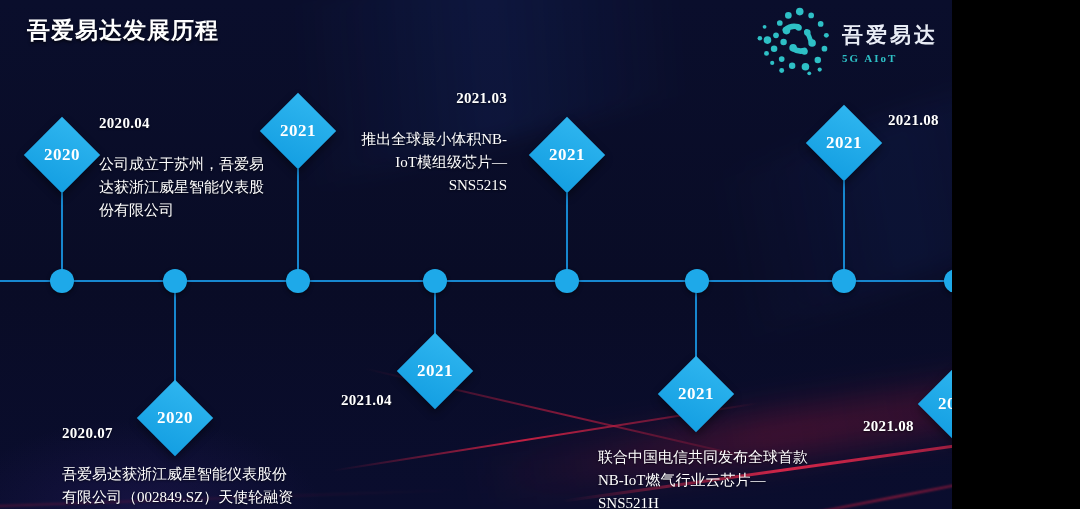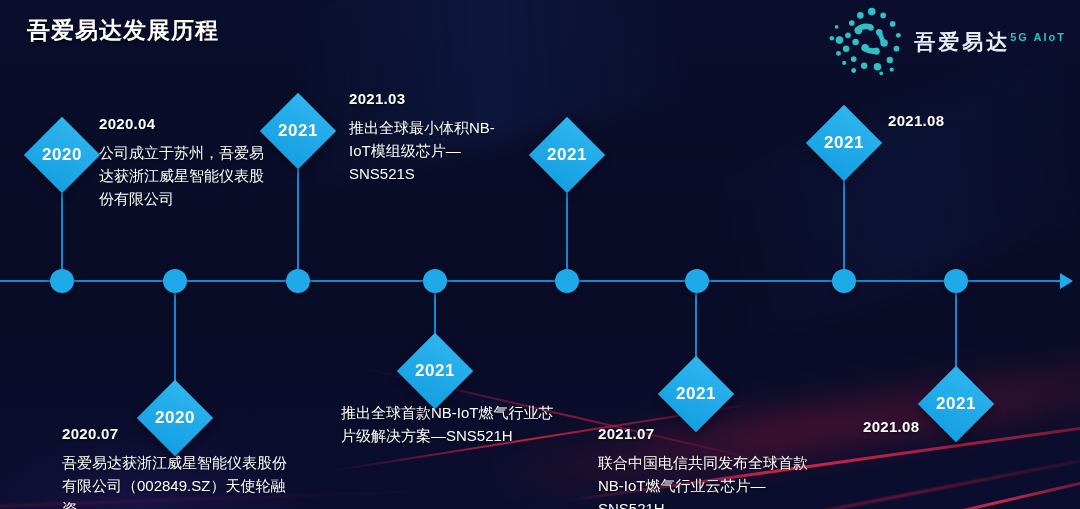--- a/index.html
+++ b/index.html
@@ -1,19 +1,19 @@
 <!DOCTYPE html>
 <html><head>
 <meta charset="utf-8">
 <style>
   html,body{margin:0;padding:0;background:#000;}
   .slide{
-    position:relative; width:1080px; height:509px; overflow:hidden;
+    position:relative; width:952px; height:509px; overflow:hidden;
     background:linear-gradient(180deg,#0a0e2c 0%,#090c26 55%,#0a0d2e 100%);
-    font-family:Liberation Sans, sans-serif;
+    font-family:Liberation Serif, serif;
     color:#fff;
   }
   
   .bg-glow{position:absolute;pointer-events:none;}
   .glow-topblue{left:180px;top:-40px;width:620px;height:180px;
     background:linear-gradient(100deg,transparent 20%,rgba(35,75,170,.14) 50%,transparent 80%);
     transform:rotate(-14deg);filter:blur(10px);}
   .glow-midblue{left:650px;top:120px;width:500px;height:160px;
     background:linear-gradient(100deg,transparent 15%,rgba(30,60,150,.12) 50%,transparent 85%);
     transform:rotate(-20deg);filter:blur(12px);}
@@ -39,42 +39,42 @@
     background:linear-gradient(90deg,transparent,rgba(235,45,80,.85) 55%,transparent);
     transform:rotate(-13deg);filter:blur(.6px);}
   .streak-r4{left:-60px;top:498px;width:520px;height:2px;
     background:linear-gradient(90deg,rgba(200,30,65,.35),rgba(200,30,65,.15),transparent);
     transform:rotate(-2deg);filter:blur(1px);}
   
   .title{position:absolute;left:27px;top:15px;font-size:23px;font-weight:700;letter-spacing:1px;
     text-shadow:0 2px 3px rgba(0,0,0,.6);}
   .logo{position:absolute;right:14px;top:4px;display:flex;align-items:center;}
   .logo-mark{width:76px;height:76px;}
-  .logo-text{margin-left:9px;display:flex;flex-direction:row;}
+  .logo-text{margin-left:9px;display:flex;flex-direction:column;}
   .logo-name{font-size:21px;font-weight:700;letter-spacing:3px;color:#e8ecf5;}
   .logo-sub{font-size:11px;font-weight:700;letter-spacing:2px;color:#2ec0c6;margin-top:3px;}
   
   .tl-line{position:absolute;left:0;top:280px;width:1062px;height:2px;background:#1787cf;}
   .tl-arrow{position:absolute;left:1060px;top:273px;width:0;height:0;
     border-left:13px solid #1ea9e9;border-top:8px solid transparent;border-bottom:8px solid transparent;}
   .tl-dot{position:absolute;width:24px;height:24px;border-radius:50%;background:#1ea9e9;
     top:269px;box-shadow:0 2px 4px rgba(0,0,0,.45);}
   .tl-conn{position:absolute;width:2px;background:#1787cf;}
   .diamond{position:absolute;width:54px;height:54px;transform:rotate(45deg);
     background:linear-gradient(160deg,#2eb5ef 0%,#149fe2 100%);
     box-shadow:3px 3px 8px rgba(0,0,0,.4);
     display:flex;align-items:center;justify-content:center;}
   .diamond span{transform:rotate(-45deg);font-size:17px;font-weight:700;color:#fff;letter-spacing:.5px;}
   
   .ms-text{position:absolute;}
   .ms-date{font-size:15px;font-weight:700;letter-spacing:.3px;text-shadow:0 1px 2px rgba(0,0,0,.6);}
-  .ms-desc{margin-top:9px;font-size:15px;line-height:23px;text-shadow:0 1px 2px rgba(0,0,0,.6);}
+  .ms-desc{margin-top:21px;font-size:15px;line-height:23px;text-shadow:0 1px 2px rgba(0,0,0,.6);}
   
   .t0{left:99px;top:115px;width:172px;}
-  .t1{left:349px;top:90px;width:158px;}
+  .t1{left:349px;top:90px;width:158px;text-align:right;}
   .t2{left:620px;top:121px;width:178px;}
   .t3{left:888px;top:112px;width:152px;}
   .t4{left:62px;top:425px;width:238px;}
   .t5{left:341px;top:392px;width:214px;}
   .t6{left:598px;top:425px;width:216px;}
   .t7{left:863px;top:418px;width:182px;}
   .d0{left:35px;top:128px;}  .d1{left:271px;top:104px;} .d2{left:540px;top:128px;} .d3{left:817px;top:116px;}
   .d4{left:148px;top:391px;} .d5{left:408px;top:344px;} .d6{left:669px;top:367px;} .d7{left:929px;top:377px;}
   .p0{left:50px;}  .p1{left:163px;} .p2{left:286px;} .p3{left:423px;}
   .p4{left:555px;} .p5{left:685px;} .p6{left:832px;} .p7{left:944px;}
@@ -200,23 +200,22 @@
   <div class="ms-text t2">
   </div>
   <div class="ms-text t3">
     <div class="ms-date">2021.08</div>
   </div>
   <div class="ms-text t4">
     <div class="ms-date">2020.07</div>
     <div class="ms-desc">吾爱易达获浙江威星智能仪表股份有限公司（002849.SZ）天使轮融资</div>
   </div>
   <div class="ms-text t5">
-    <div class="ms-desc">推出全球首款NB-IoT燃气行业芯片级解决方案—SNS521H</div>
+    <div class="ms-date">2021.04</div>
   </div>
   <div class="ms-text t6">
-    <div class="ms-date">2021.07</div>
     <div class="ms-desc">联合中国电信共同发布全球首款NB-IoT燃气行业云芯片—SNS521H</div>
   </div>
   <div class="ms-text t7">
     <div class="ms-date">2021.08</div>
   </div>
 
 </div>
 
 </body></html>

